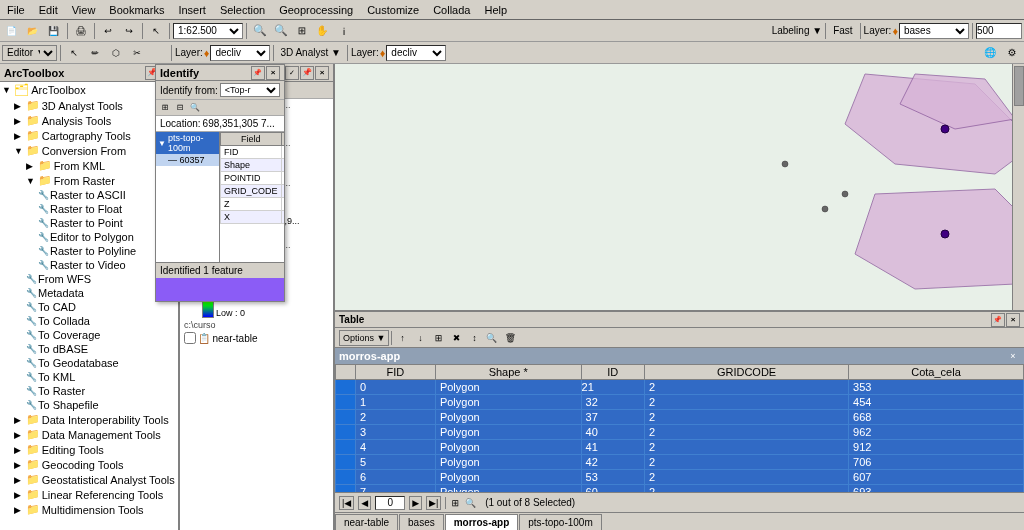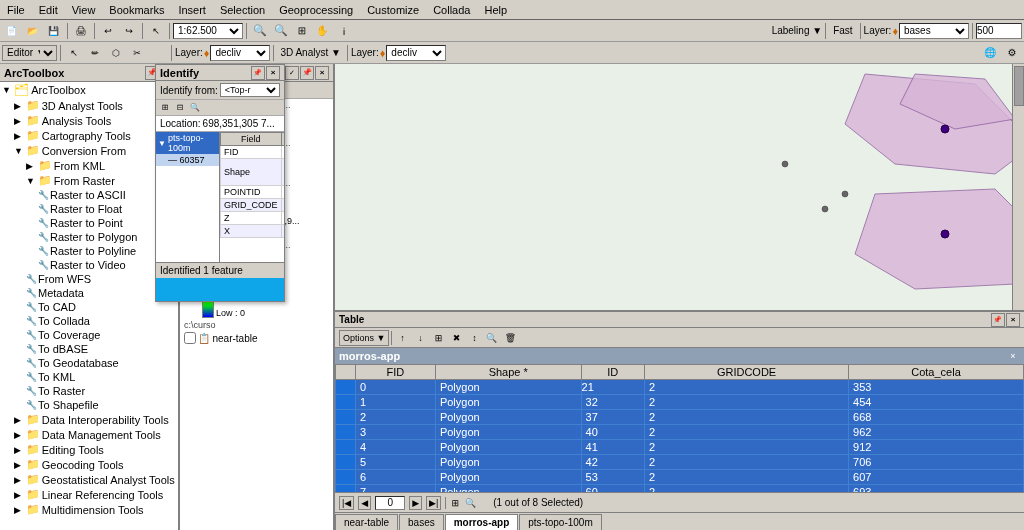--- a/index.html
+++ b/index.html
@@ -155,21 +155,21 @@
         <span>Raster to Float</span>
       </div>
 
       <div style="padding:1px 2px; display:flex; align-items:center; gap:2px; cursor:pointer; padding-left:38px;">
         <span style="font-size:9px; width:10px; color:#666;">🔧</span>
         <span>Raster to Point</span>
       </div>
 
       <div style="padding:1px 2px; display:flex; align-items:center; gap:2px; cursor:pointer; padding-left:38px;">
         <span style="font-size:9px; width:10px; color:#666;">🔧</span>
-        <span>Raster to Polygon</span>
+        <span>Editor to Polygon</span>
       </div>
 
       <div style="padding:1px 2px; display:flex; align-items:center; gap:2px; cursor:pointer; padding-left:38px;">
         <span style="font-size:9px; width:10px; color:#666;">🔧</span>
         <span>Raster to Polyline</span>
       </div>
 
       <div style="padding:1px 2px; display:flex; align-items:center; gap:2px; cursor:pointer; padding-left:38px;">
         <span style="font-size:9px; width:10px; color:#666;">🔧</span>
         <span>Raster to Video</span>
@@ -356,21 +356,21 @@
 
       <div style="padding:1px 4px; font-size:9px; color:#444;">c:\curso</div>
       <div style="padding:1px 4px; display:flex; align-items:center; gap:2px;">
         <input type="checkbox" style="width: 12px; height: 12px;">
         <span style="font-size:10px;">📋</span>
         <span>near-table</span>
       </div>
     </div>
   </div>
 
-  <div style="position:absolute; left:155px; top:0; width:130px; height:238px; background:#0ea5e9; border:1px solid #808080; z-index:20; box-shadow:2px 2px 4px rgba(0,0,0,0.3);">
+  <div style="position:absolute; left:155px; top:0; width:130px; height:238px; background:#8b5cf6; border:1px solid #808080; z-index:20; box-shadow:2px 2px 4px rgba(0,0,0,0.3);">
     <div style="background:#d4d0c8; height:16px; display:flex; align-items:center; justify-content:space-between; padding:0 4px; border-bottom:1px solid #808080;">
       <span style="font-size:11px; font-weight:bold;">Identify</span>
       <div style="display:flex;gap:1px;">
         <button style="width:14px;height:14px;background:#d4d0c8;border:1px solid #808080;font-size:7px;cursor:pointer;">📌</button>
         <button style="width:14px;height:14px;background:#d4d0c8;border:1px solid #808080;font-size:8px;cursor:pointer;font-weight:bold;">×</button>
       </div>
     </div>
 
     <div style="display:flex; align-items:center; padding:2px 4px; gap:2px; background:#d4d0c8; border-bottom:1px solid #aaa;">
       <span style="font-size:10px;">Identify from:</span>
@@ -405,21 +405,21 @@
           <tbody>
               <tr>
             <th style="background:#d4d0c8;border:1px solid #808080;padding:1px 3px;font-weight:normal;">Field</th>
             <th style="background:#d4d0c8;border:1px solid #808080;padding:1px 3px;font-weight:normal;">Value</th>
           </tr>
           <tr>
             <td style="border:1px solid #d0d0d0;padding:1px 3px;">FID</td>
             <td style="border:1px solid #d0d0d0;padding:1px 3px;">33</td>
           </tr>
           <tr style="background:#eef;">
-            <td style="border:1px solid #d0d0d0;padding:8px 3px;">Shape</td>
+            <td style="border:1px solid #d0d0d0;padding:1px 3px;">Shape</td>
             <td style="border:1px solid #d0d0d0;padding:1px 3px;">Point</td>
           </tr>
           <tr>
             <td style="border:1px solid #d0d0d0;padding:1px 3px;">POINTID</td>
             <td style="border:1px solid #d0d0d0;padding:1px 3px;">60357</td>
           </tr>
           <tr style="background:#eef;">
             <td style="border:1px solid #d0d0d0;padding:1px 3px;">GRID_CODE</td>
             <td style="border:1px solid #d0d0d0;padding:1px 3px;">1</td>
           </tr>
@@ -579,21 +579,21 @@
 
     <div style="height:20px; background:#d4d0c8; display:flex; align-items:center; padding:0 4px; gap:4px; border-top:1px solid #808080;">
       <button style="background:#d4d0c8;border:1px solid #808080;height:14px;font-size:9px;cursor:pointer;padding:0 2px;">|◀</button>
       <button style="background:#d4d0c8;border:1px solid #808080;height:14px;font-size:9px;cursor:pointer;padding:0 2px;">◀</button>
       <input type="text" value="0" style="height: 14px; width: 30px; font-size: 10px; text-align: center; border: 1px inset rgb(128, 128, 128);">
       <button style="background:#d4d0c8;border:1px solid #808080;height:14px;font-size:9px;cursor:pointer;padding:0 2px;">▶</button>
       <button style="background:#d4d0c8;border:1px solid #808080;height:14px;font-size:9px;cursor:pointer;padding:0 2px;">▶|</button>
       <div style="width:1px;height:12px;background:#808080;"></div>
       <button style="background:#d4d0c8;border:1px solid transparent;height:14px;font-size:9px;cursor:pointer;">⊞</button>
       <button style="background:#d4d0c8;border:1px solid transparent;height:14px;font-size:9px;cursor:pointer;">🔍</button>
-      <span style="font-size:10px; margin-left:12px;">(1 out of 8 Selected)</span>
+      <span style="font-size:10px; margin-left:4px;">(1 out of 8 Selected)</span>
     </div>
 
     <div style="height:18px; background:#d4d0c8; display:flex; align-items:flex-end; border-top:1px solid #808080;">
       <div style="padding:1px 8px; background:#d4d0c8; border:1px solid #808080; border-bottom:none; font-size:10px; cursor:pointer; height:16px; display:flex; align-items:center;">near-table</div>
       <div style="padding:1px 8px; background:#d4d0c8; border:1px solid #808080; border-bottom:none; font-size:10px; cursor:pointer; height:16px; display:flex; align-items:center; margin-left:1px;">bases</div>
       <div style="padding:1px 8px; background:white; border:1px solid #808080; border-bottom:none; font-size:10px; cursor:pointer; height:16px; display:flex; align-items:center; margin-left:1px; font-weight:bold;">morros-app</div>
       <div style="padding:1px 8px; background:#d4d0c8; border:1px solid #808080; border-bottom:none; font-size:10px; cursor:pointer; height:16px; display:flex; align-items:center; margin-left:1px;">pts-topo-100m</div>
     </div>
   </div>
 

